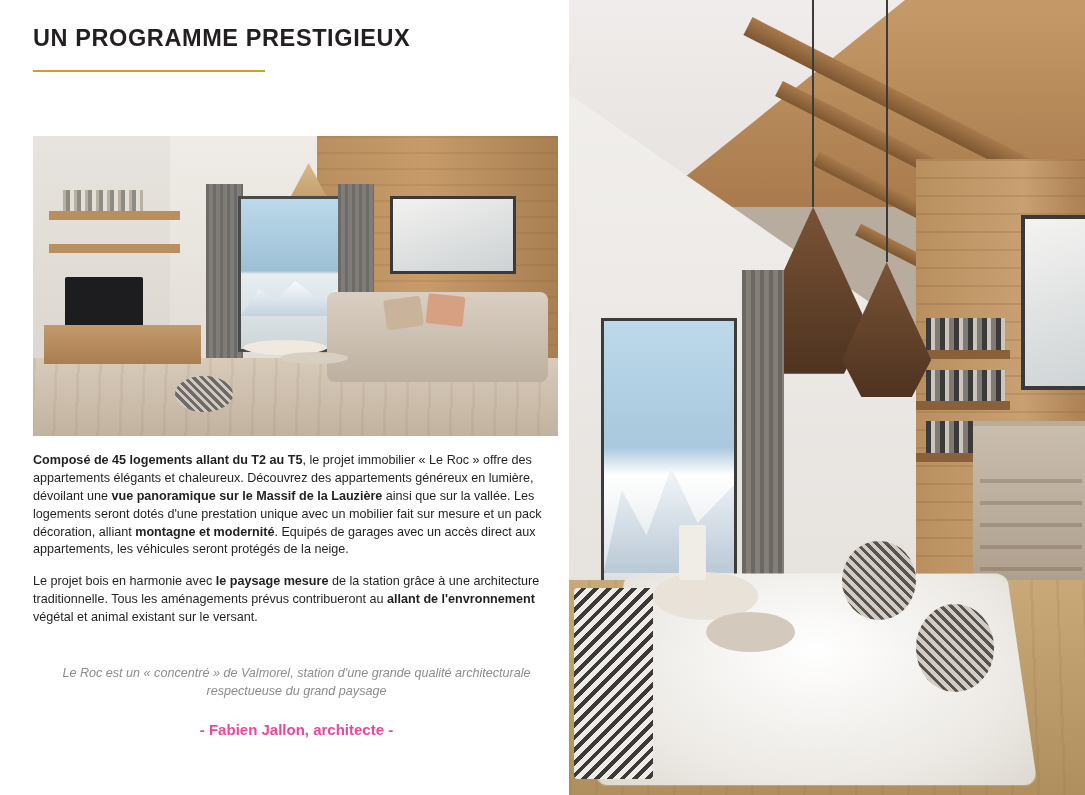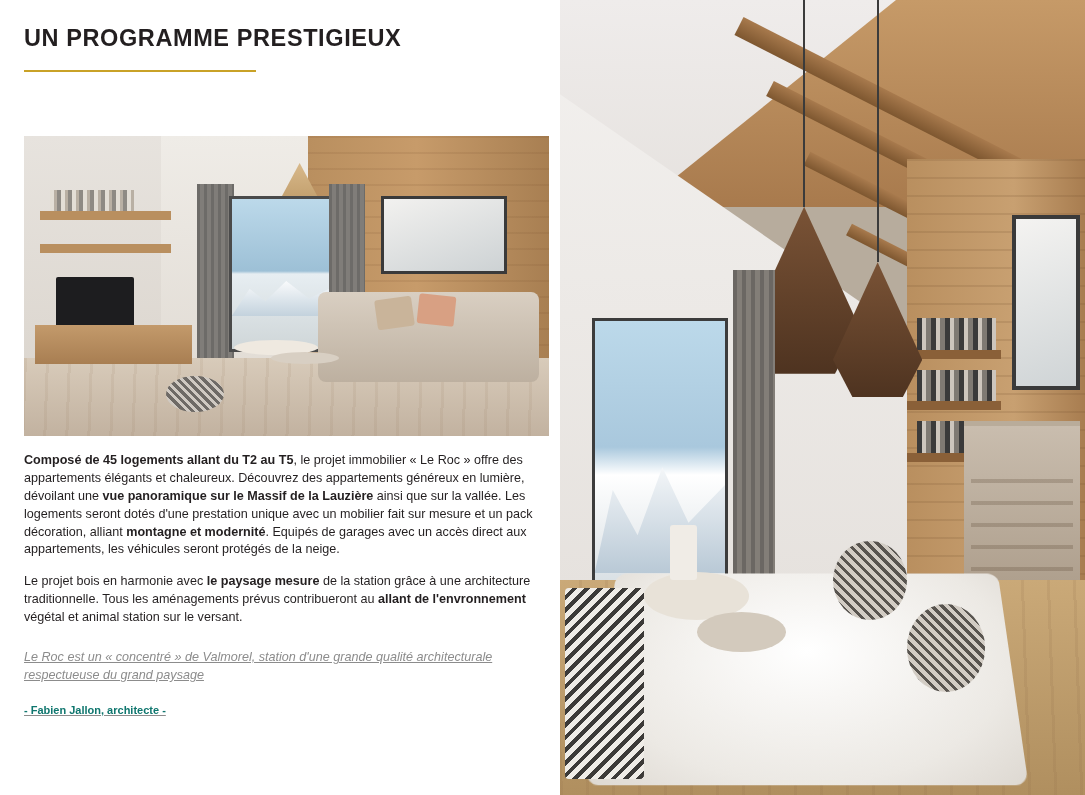--- a/index.html
+++ b/index.html
@@ -11,20 +11,21 @@
     width: 1085px; height: 795px;
     font-family: "Liberation Sans", sans-serif;
     color: #231f20;
     overflow: hidden;
   }
   .page {
     position: relative;
     width: 979px; height: 795px;
     display: flex;
     background: #ffffff;
+    margin-left: 9px;
   }
   
   .left-col {
     width: 560px;
     height: 795px;
     padding: 26px 24px 0 24px;
     background: #ffffff;
     position: relative;
   }
   .title {
@@ -166,34 +167,34 @@
     margin: 0 0 14px 0;
     font-size: 12.6px;
     line-height: 1.42;
     color: #231f20;
     text-align: left;
   }
   .body-copy b { font-weight: bold; }
   .quote-block {
     position: absolute;
     left: 24px;
-    top: 648px;
+    top: 664px;
     width: 527px;
+    text-align: center;
     color: #8c8c8c;
     font-style: italic;
     font-size: 12.6px;
     line-height: 1.45;
-    text-decoration: underline;
   }
   .quote-block p { margin: 0 0 18px 0; }
   .quote-author {
     font-style: normal;
     font-weight: bold;
-    color: #0f766e;
-    font-size: 11px;
+    color: #ec4899;
+    font-size: 15px;
   }
   
   .right-col {
     position: absolute;
     left: 560px; top: 0;
     width: 525px; height: 795px;
     overflow: hidden;
     background: #b7ac9d;
   }
   .rp-ceiling {
@@ -350,21 +351,21 @@
       <div class="ph-cushion1"></div>
       <div class="ph-cushion2"></div>
       <div class="ph-table"></div>
       <div class="ph-table2"></div>
       <div class="ph-pouf"></div>
     </div>
 
     <div class="body-copy">
       <p><b>Composé de 45 logements allant du T2 au T5</b><span>, le projet immobilier « Le Roc » offre des appartements élégants et chaleureux. Découvrez des appartements généreux en lumière, dévoilant une </span><b>vue panoramique sur le Massif de la Lauzière</b><span> ainsi que sur la vallée. Les logements seront dotés d'une prestation unique avec un mobilier fait sur mesure et un pack décoration, alliant </span><b>montagne et modernité</b><span>. Equipés de garages avec un accès direct aux appartements, les véhicules seront protégés de la neige.</span></p>
 
-      <p><span>Le projet bois en harmonie avec </span><b>le paysage mesure</b><span> de la station grâce à une architecture traditionnelle. Tous les aménagements prévus contribueront au </span><b>allant de l'envronnement</b><span> végétal et animal station sur le versant.</span></p>
+      <p><span>Le projet bois en harmonie avec </span><b>le paysage mesure</b><span> de la station grâce à une architecture traditionnelle. Tous les aménagements prévus contribueront au </span><b>allant de l'envronnement</b><span> végétal et animal existant sur le versant.</span></p>
     </div>
 
     <div class="quote-block">
       <p>Le Roc est un « concentré » de Valmorel, station d'une grande qualité architecturale respectueuse du grand paysage</p>
       <div class="quote-author">- Fabien Jallon, architecte -</div>
     </div>
 
   </div>
 
   <div class="right-col">

